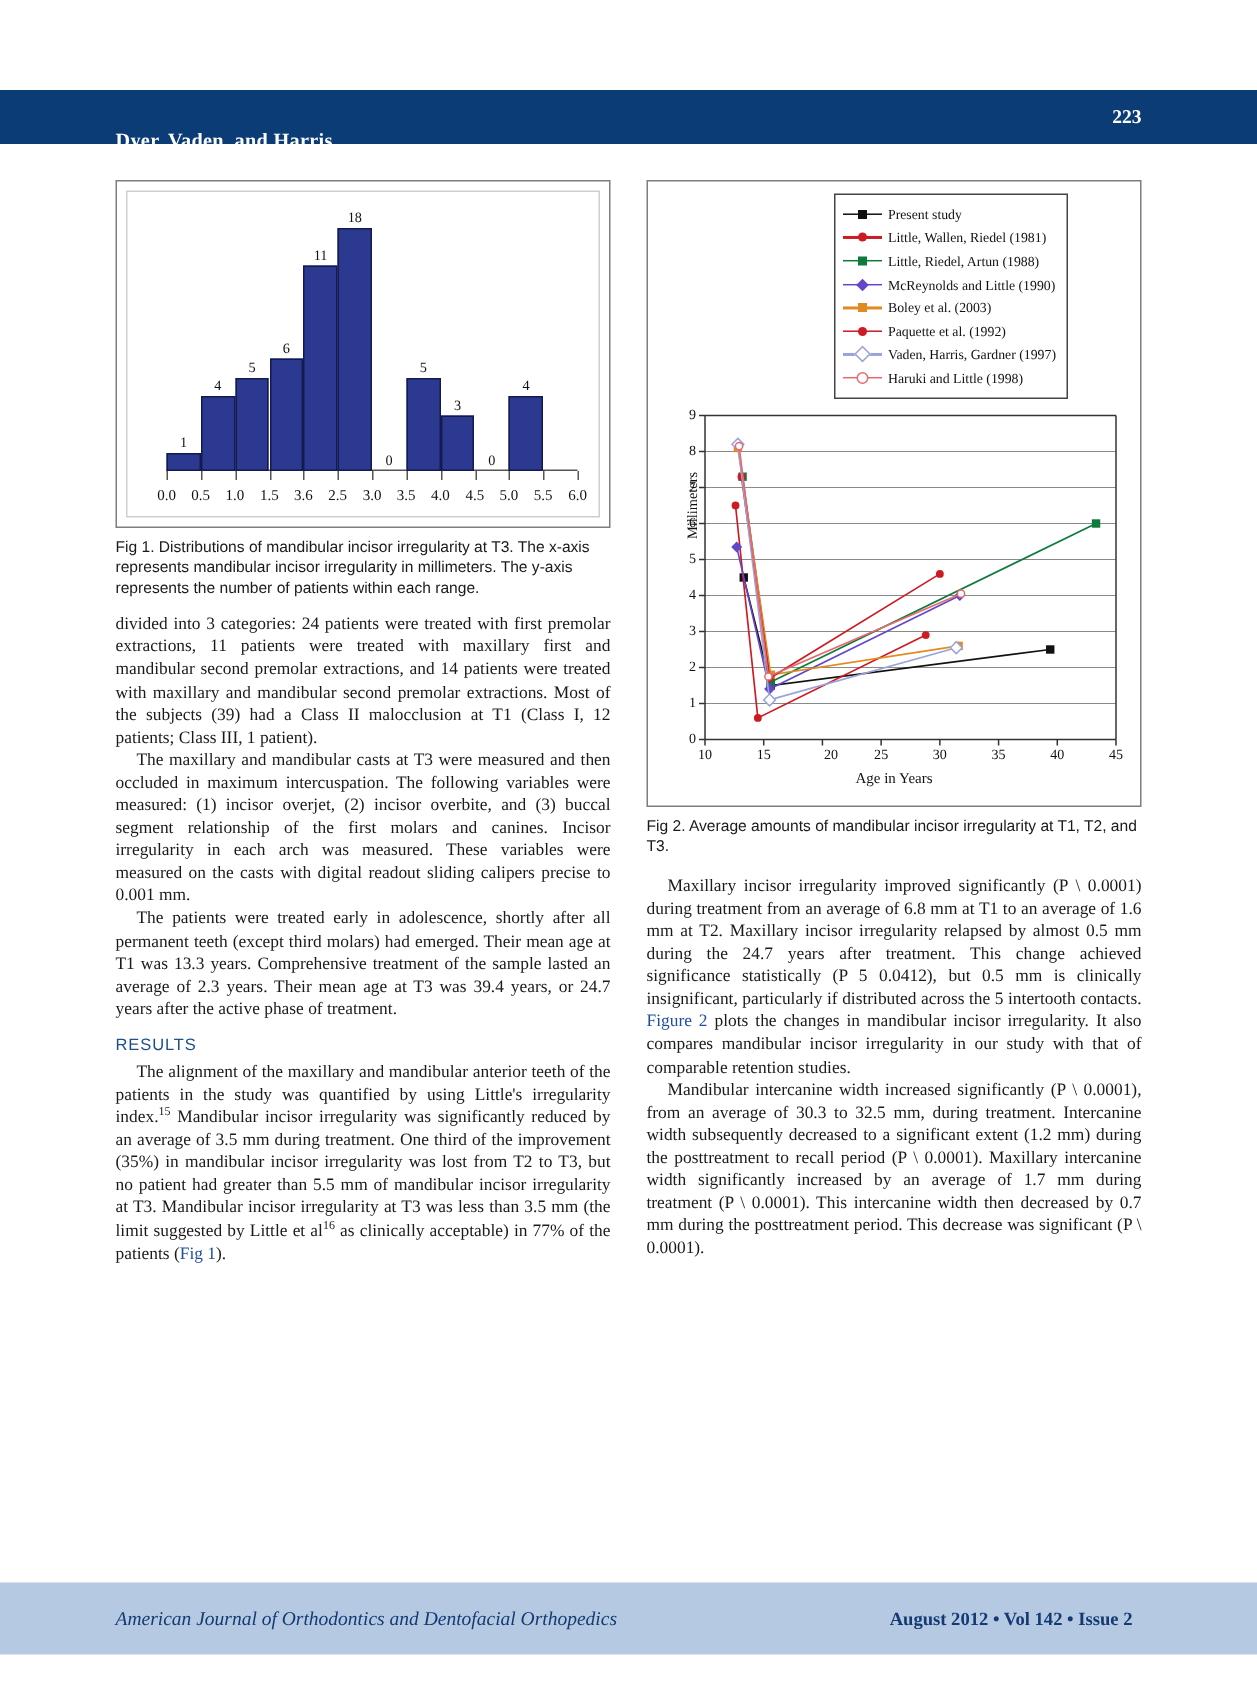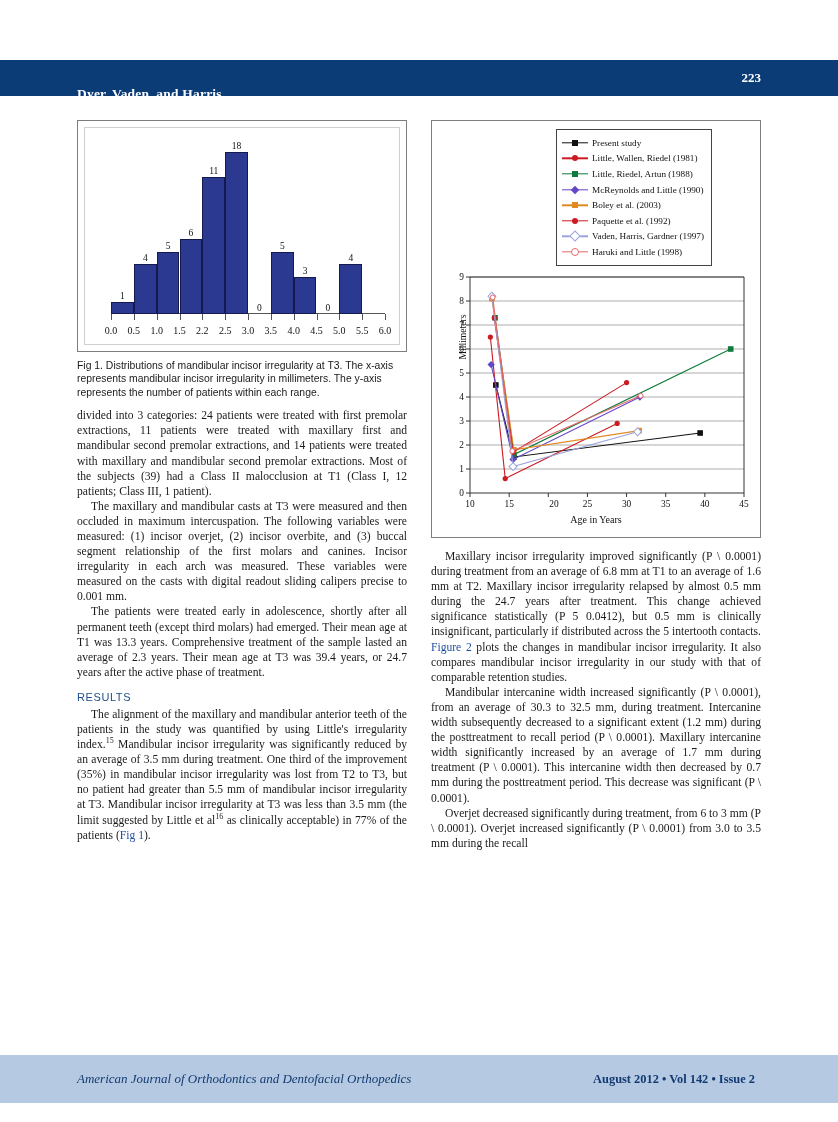--- a/index.html
+++ b/index.html
@@ -316,21 +316,21 @@
           <div id="hist-axis-labels">
               <div class="hist-tick" style="left: 26px;"></div>
               <div class="hist-xlabel" style="left: 26px;">0.0</div>
               <div class="hist-tick" style="left: 48.8333px;"></div>
               <div class="hist-xlabel" style="left: 48.8333px;">0.5</div>
               <div class="hist-tick" style="left: 71.6667px;"></div>
               <div class="hist-xlabel" style="left: 71.6667px;">1.0</div>
               <div class="hist-tick" style="left: 94.5px;"></div>
               <div class="hist-xlabel" style="left: 94.5px;">1.5</div>
               <div class="hist-tick" style="left: 117.333px;"></div>
-              <div class="hist-xlabel" style="left: 117.333px;">2.2</div>
+              <div class="hist-xlabel" style="left: 117.333px;">3.6</div>
               <div class="hist-tick" style="left: 140.167px;"></div>
               <div class="hist-xlabel" style="left: 140.167px;">2.5</div>
               <div class="hist-tick" style="left: 163px;"></div>
               <div class="hist-xlabel" style="left: 163px;">3.0</div>
               <div class="hist-tick" style="left: 185.833px;"></div>
               <div class="hist-xlabel" style="left: 185.833px;">3.5</div>
               <div class="hist-tick" style="left: 208.667px;"></div>
               <div class="hist-xlabel" style="left: 208.667px;">4.0</div>
               <div class="hist-tick" style="left: 231.5px;"></div>
               <div class="hist-xlabel" style="left: 231.5px;">4.5</div>
@@ -498,24 +498,24 @@
               <div class="fig2-xtick" style="left: 71.1429px; top: 372px;">15</div>
               <div class="fig2-xtick" style="left: 116px; top: 372px;">20</div>
               <div class="fig2-xtick" style="left: 149.429px; top: 372px;">25</div>
               <div class="fig2-xtick" style="left: 188.571px; top: 372px;">30</div>
               <div class="fig2-xtick" style="left: 227.714px; top: 372px;">35</div>
               <div class="fig2-xtick" style="left: 266.857px; top: 372px;">40</div>
               <div class="fig2-xtick" style="left: 306px; top: 372px;">45</div>
             </div>
         </div>
       </div>
+      <p class="fig-caption">Fig 2.  Average amounts of mandibular incisor irregularity at T1, T2, and T3.</p>
 
       <p class="body-text" style="margin-top:11px"><span>Maxillary incisor irregularity improved significantly (P \ 0.0001) during treatment from an average of 6.8 mm at T1 to an average of 1.6 mm at T2. Maxillary incisor irregularity relapsed by almost 0.5 mm during the 24.7 years after treatment. This change achieved significance statistically (P 5  0.0412), but 0.5 mm is clinically insignificant, particularly if distributed across the 5 intertooth contacts. </span><span class="inline-link">Figure 2</span><span> plots the changes in mandibular incisor irregularity. It also compares mandibular incisor irregularity in our study with that of comparable retention studies.</span></p>
       <p class="body-text">Mandibular intercanine width increased significantly (P \ 0.0001), from an average of 30.3 to 32.5 mm, during treatment. Intercanine width subsequently decreased to a significant extent (1.2 mm) during the posttreatment to recall period (P \ 0.0001). Maxillary intercanine width significantly increased by an average of 1.7 mm during treatment (P \ 0.0001). This intercanine width then decreased by 0.7 mm during the posttreatment period. This decrease was significant (P \ 0.0001).</p>
-      <p class="body-text">Overjet decreased significantly during treatment, from 6 to 3 mm (P \ 0.0001). Overjet increased significantly (P \ 0.0001) from 3.0 to 3.5 mm during the recall</p>
     </div>
 
   </div>
 </div>
 
 <div class="footer-bar">
   <span class="footer-journal">American Journal of Orthodontics and Dentofacial Orthopedics</span>
   <span class="footer-issue">August 2012 • Vol 142 • Issue 2</span>
 </div>
 

